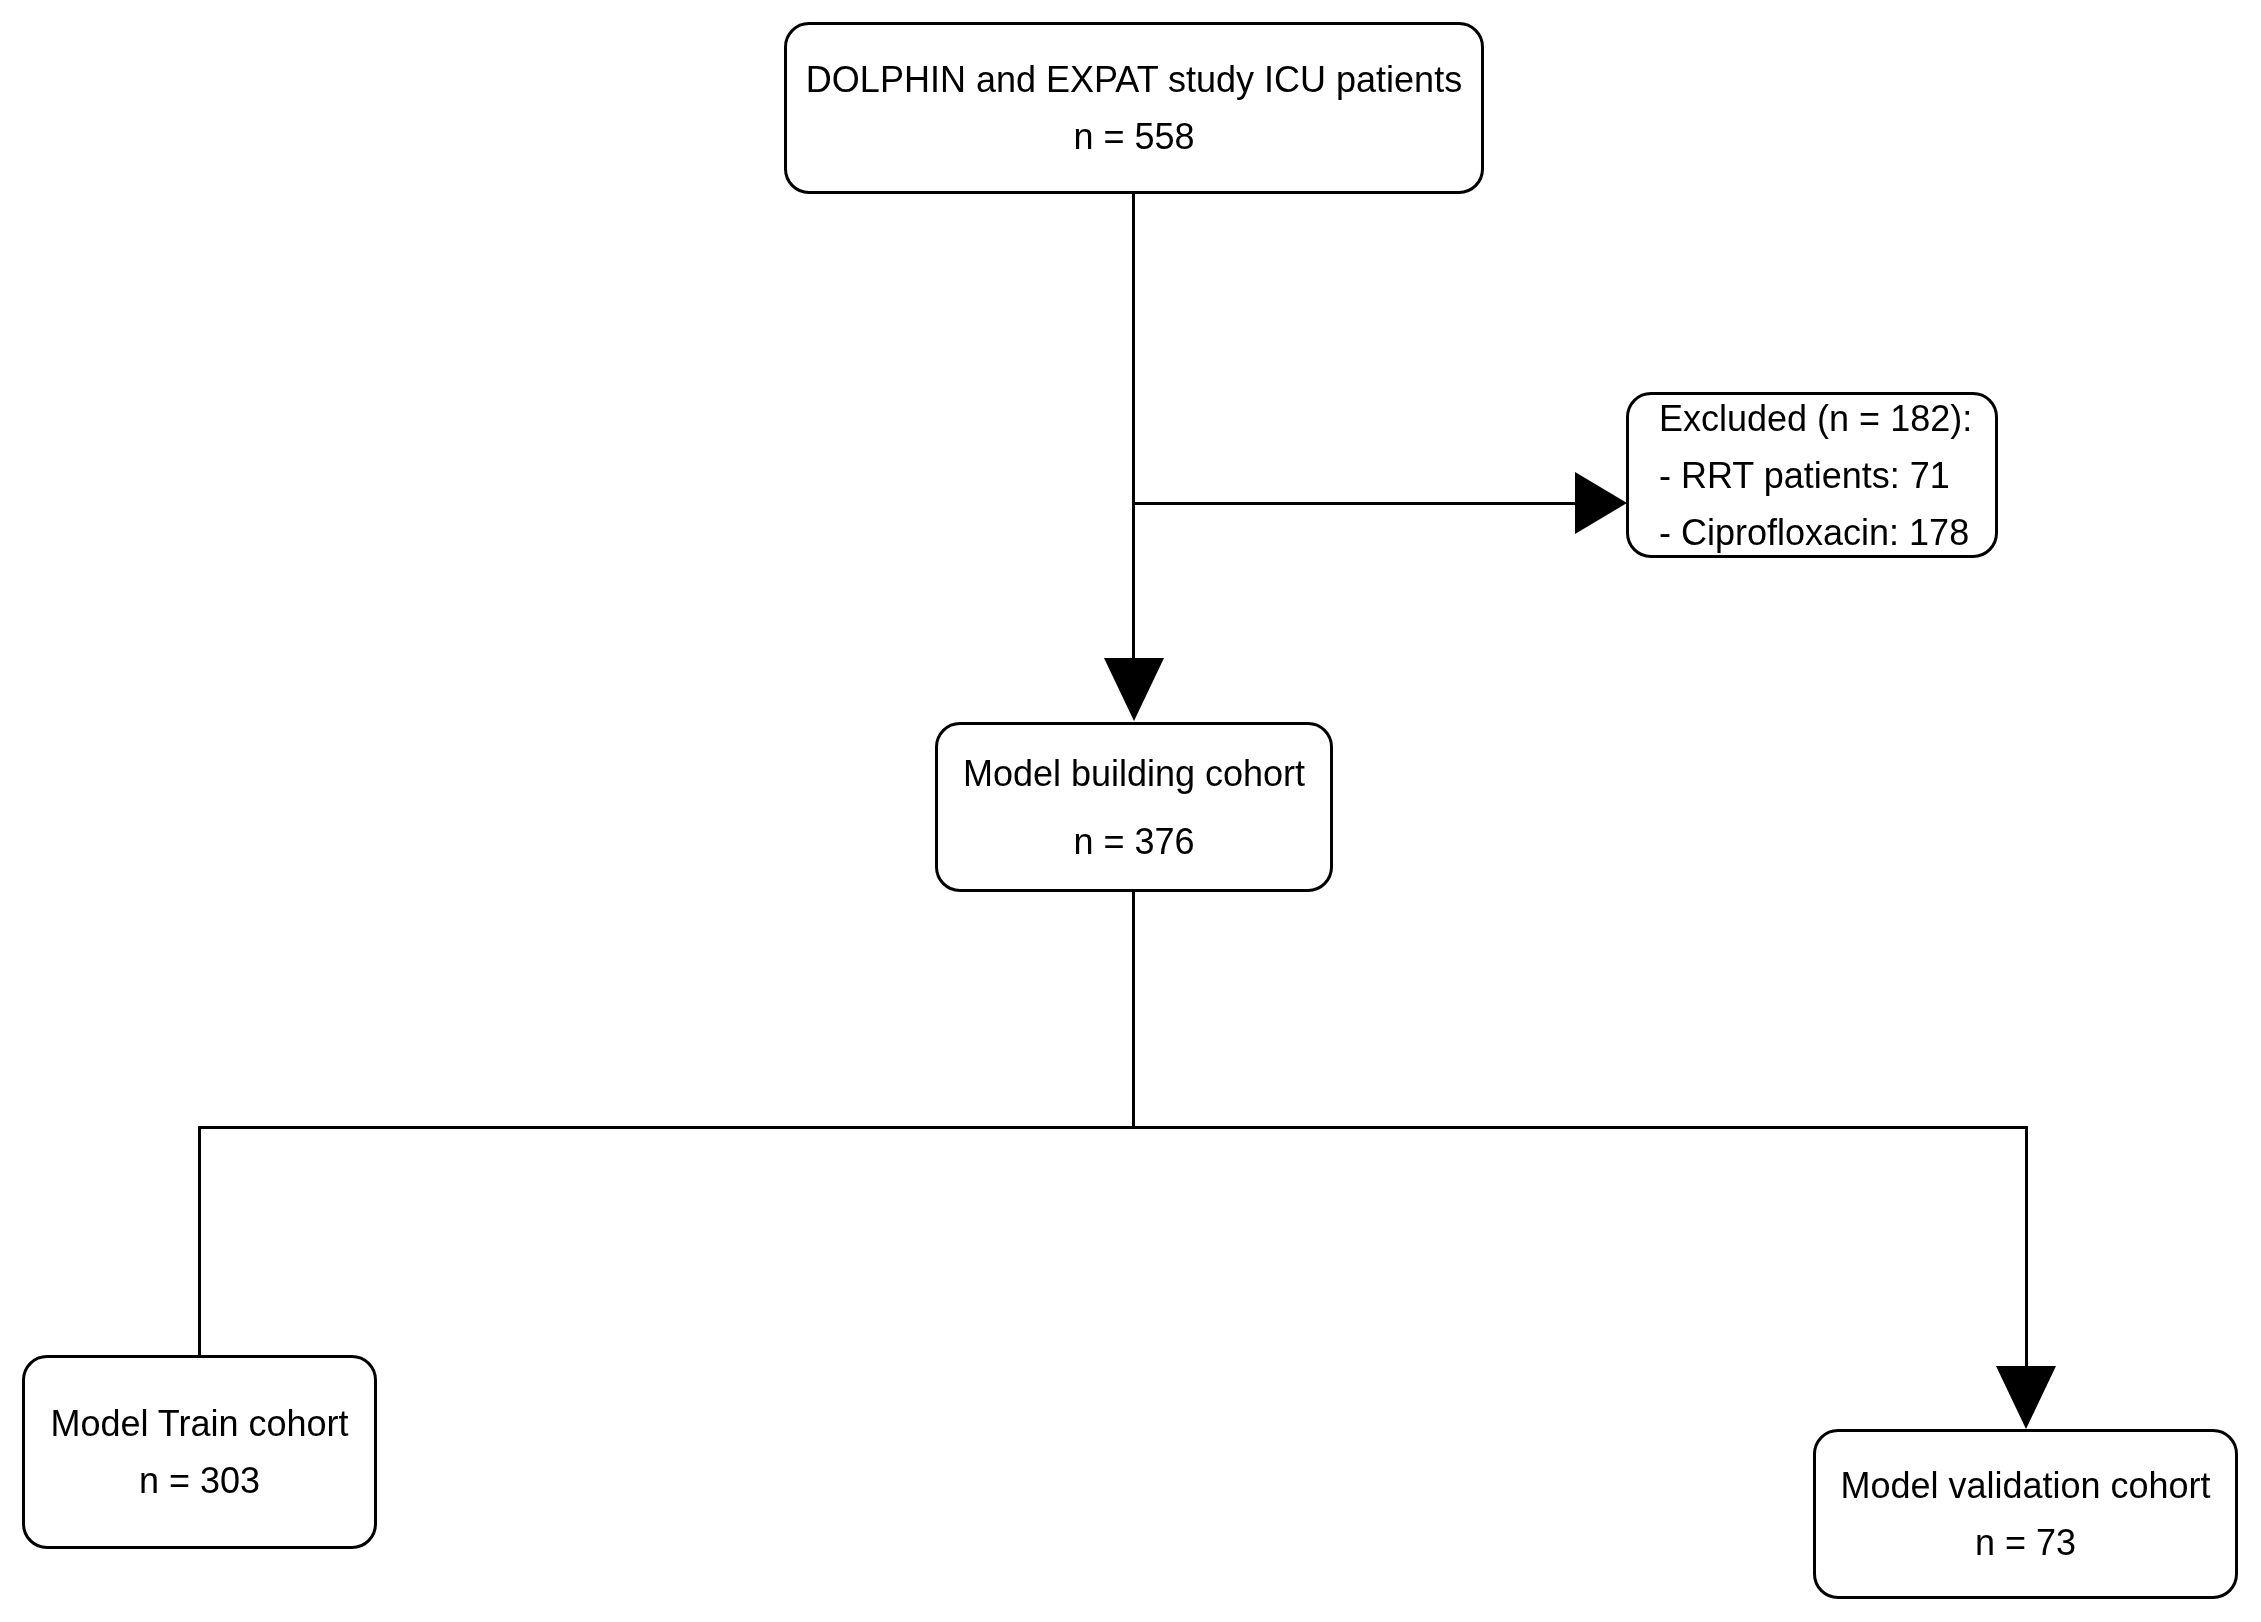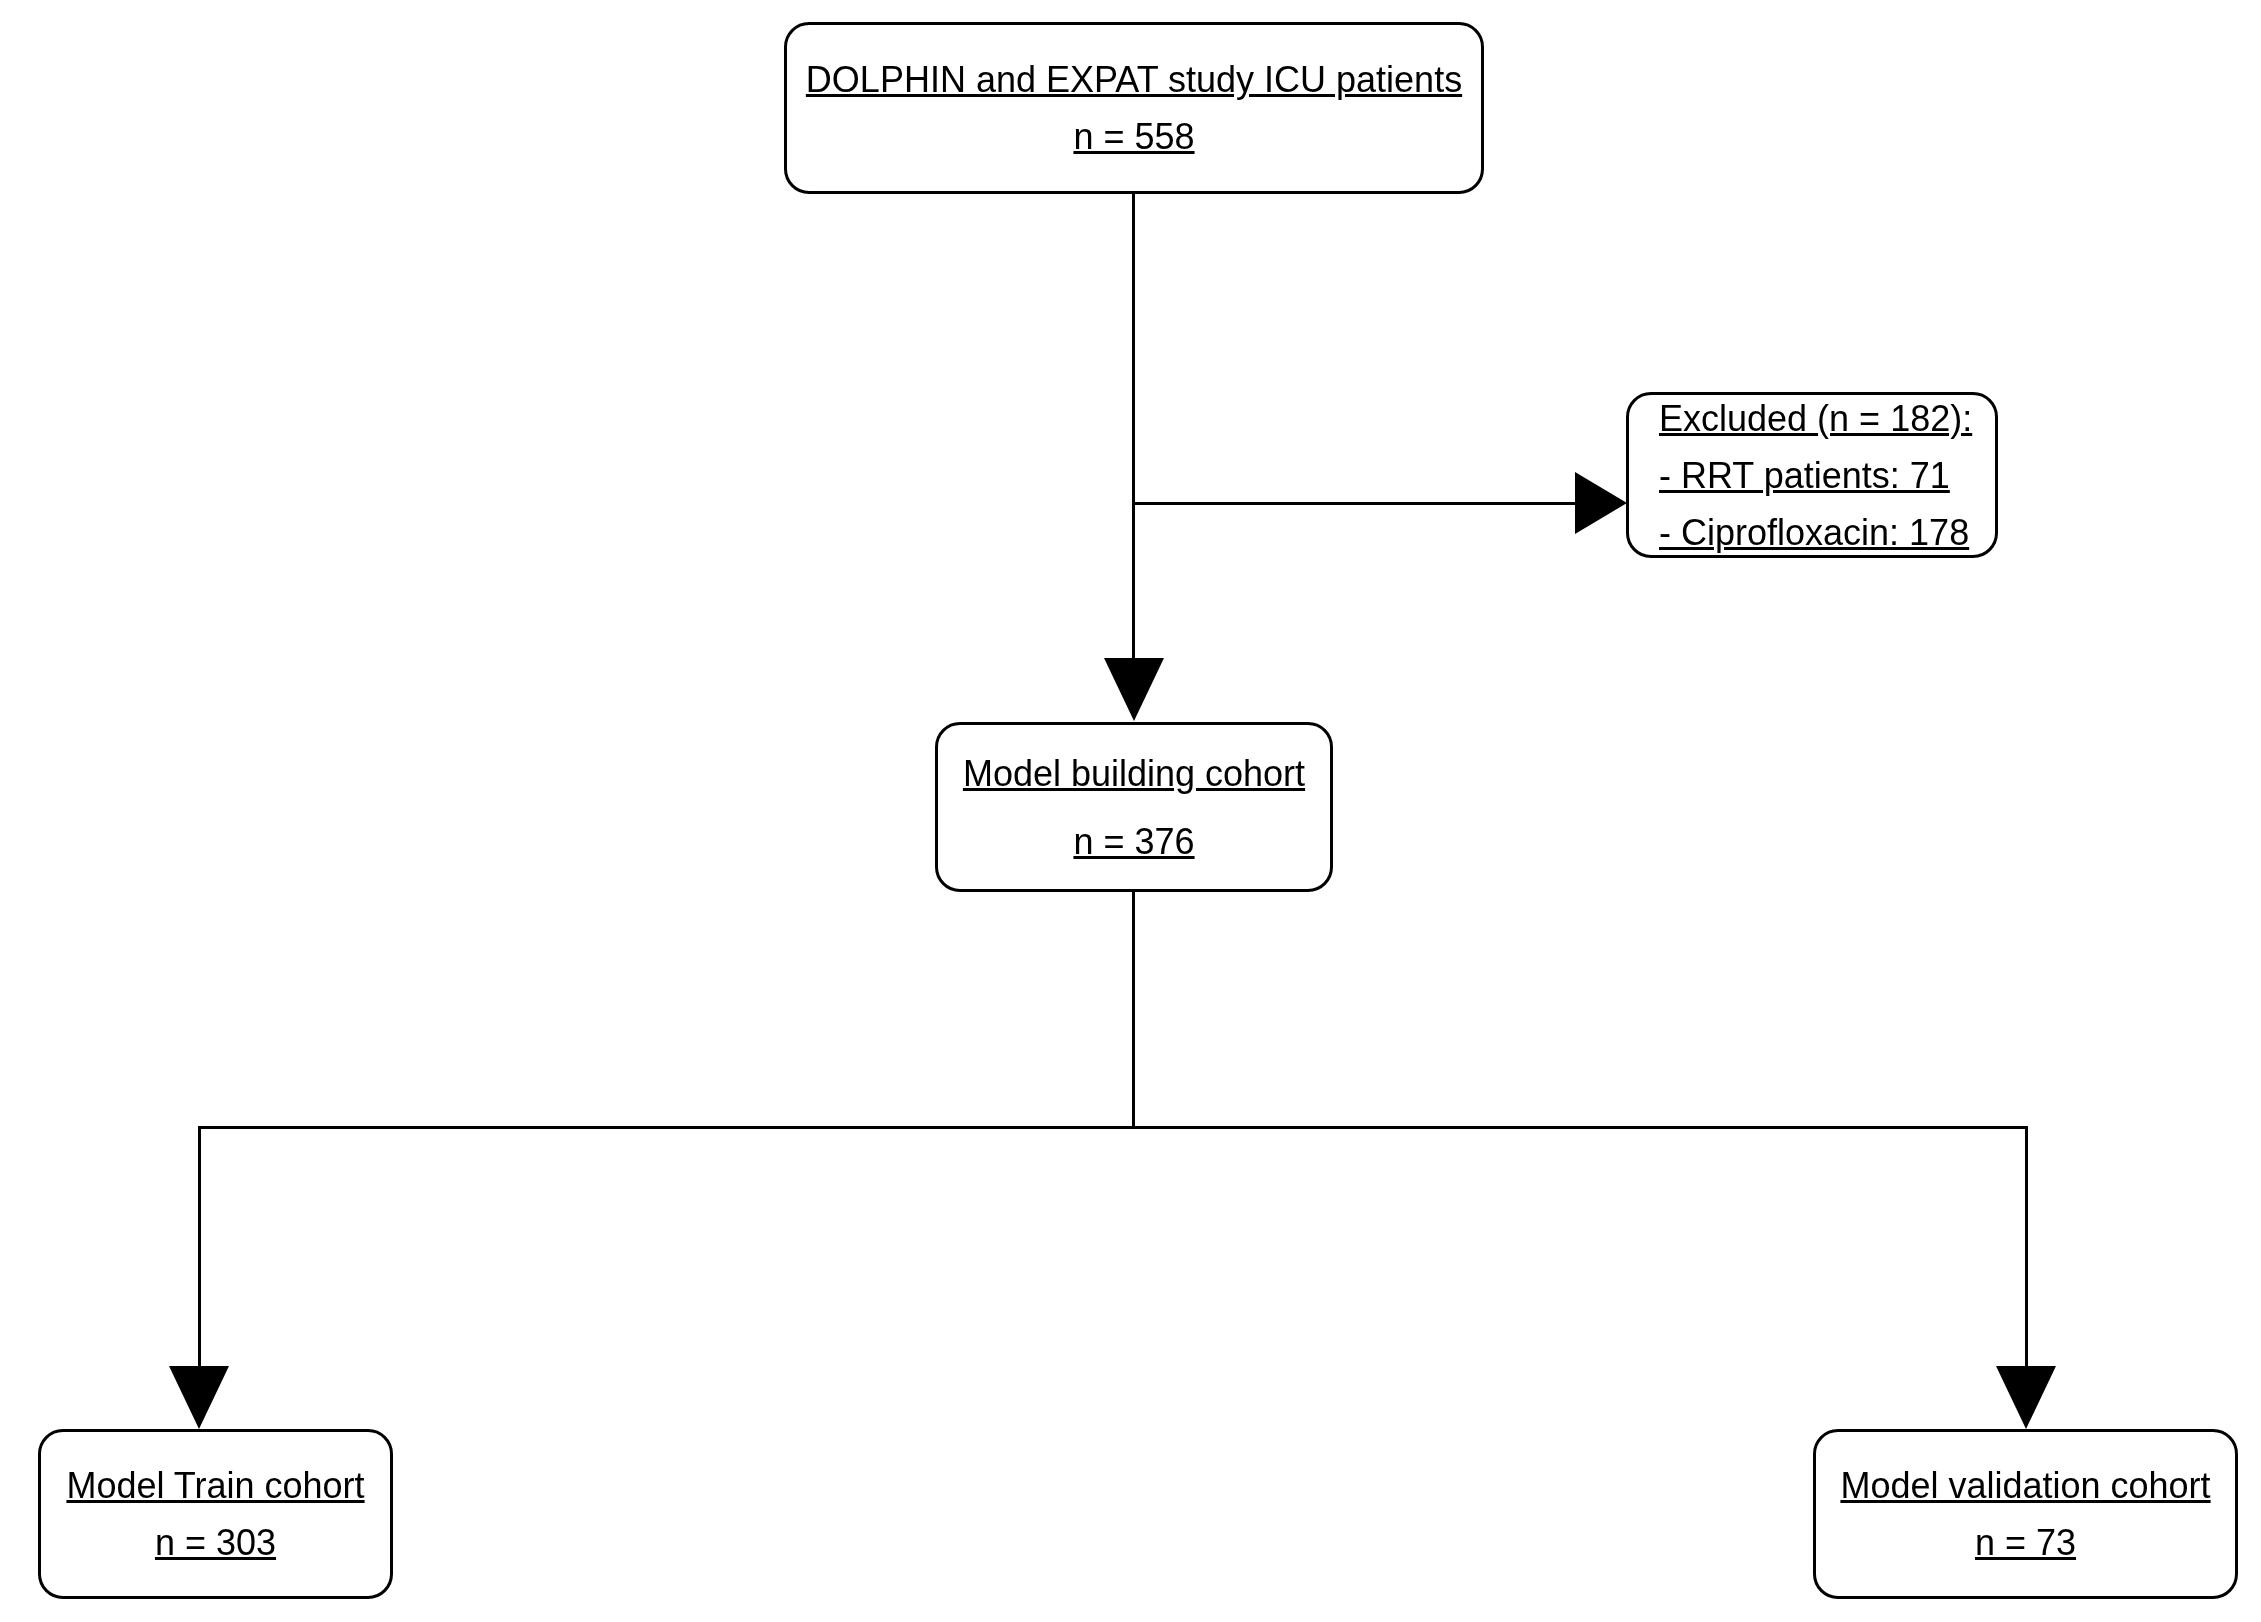--- a/index.html
+++ b/index.html
@@ -23,21 +23,20 @@
     border: 3.6px solid #000000;
     border-radius: 25px;
     display: flex;
     flex-direction: column;
     justify-content: center;
     align-items: center;
     text-align: center;
     font-size: 36px;
     line-height: 57px;
     z-index: 2;
-    text-decoration: underline;
   }
   .node.left-align {
     align-items: flex-start;
     text-align: left;
     padding-left: 30px;
     padding-right: 14.5px;
   }
   .seg {
     position: absolute;
     background: #000000;
@@ -58,21 +57,21 @@
     height: 0;
     border-top: 31px solid transparent;
     border-bottom: 31px solid transparent;
     border-left: 52px solid #000000;
     z-index: 1;
   }
   
   #node-source     { left: 784px; top: 22px;   width: 700px; height: 172px; }
   #node-excluded   { left: 1626px; top: 392px;  width: 372px;  height: 166px; }
   #node-building   { left: 935px; top: 722px; width: 398px;  height: 170px; gap: 11px; }
-  #node-train      { left: 22px;   top: 1429px; width: 355px;  height: 170px; margin-left: 16px; }
+  #node-train      { left: 22px;   top: 1355px; width: 355px;  height: 194px; }
   #node-validation { left: 1813px; top: 1429px; width: 425px;  height: 170px; }
   
   #v-source-building { left: 1132px; top: 193px;  width: 3px;    height: 470px; }
   #h-exclude-branch  { left: 1132px; top: 502px;  width: 446px;  height: 3px;  }
   #v-building-split  { left: 1132px; top: 891px; width: 3px;    height: 236px; }
   #h-split           { left: 198px;  top: 1126px; width: 1829px; height: 3px;  }
   #v-split-train     { left: 198px;  top: 1126px; width: 3px;    height: 241px; }
   #v-split-valid     { left: 2025px; top: 1126px; width: 3px;    height: 241px; }
   #arrow-building    { left: 1104px; top: 658px; }
   #arrow-excluded    { left: 1575px; top: 472px;  }

